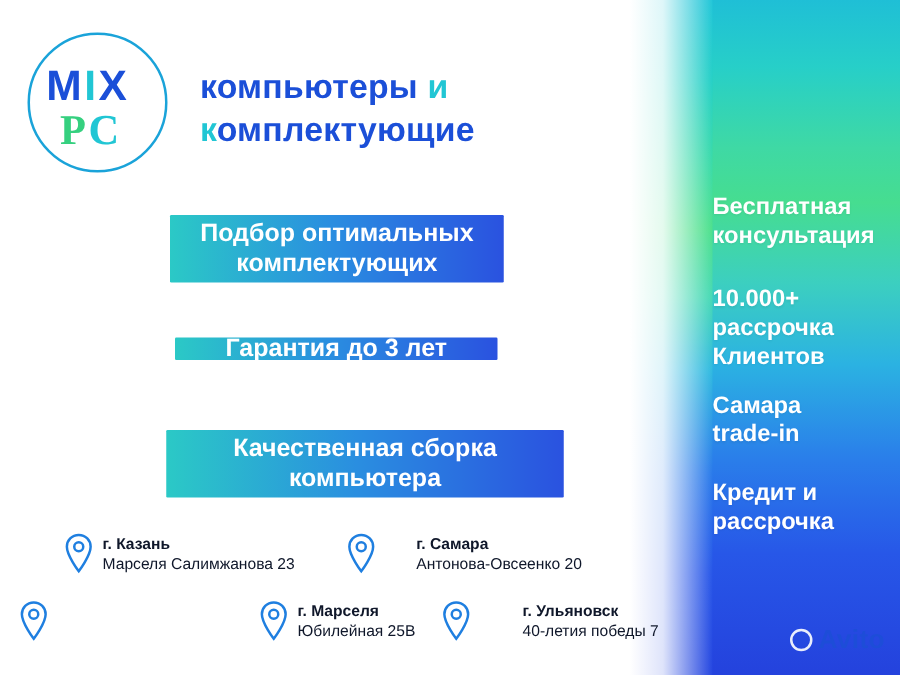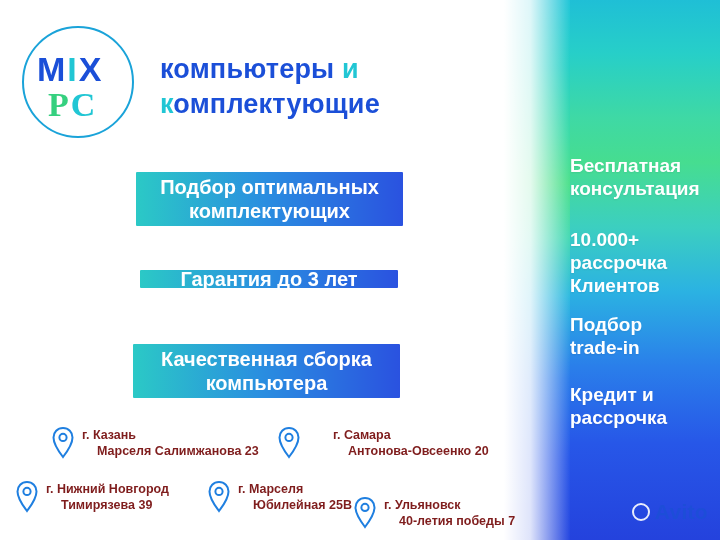--- a/index.html
+++ b/index.html
@@ -137,52 +137,52 @@
   .bar2 {
     left: 140px;
     top: 270px;
     width: 258px;
     height: 18px;
     background: linear-gradient(to right, #2bc9c6 0%, #2a8ee0 48%, #2a52e0 100%);
   }
   .bar3 {
     left: 133px;
     top: 344px;
-    width: 267px;
+    width: 318px;
     height: 54px;
     background: linear-gradient(to right, #2bc9c6 0%, #2a8ee0 48%, #2a52e0 100%);
   }
 
   
   .loc {
     position: absolute;
     display: flex;
     align-items: center;
   }
   .pin {
     width: 26px;
     height: 34px;
     flex: 0 0 26px;
     margin-right: 6px;
   }
   .loc-text {
     font-size: 12.5px;
-    color: #7f1d1d;
+    color: #0f172a;
     font-weight: bold;
     line-height: 1.3;
     white-space: nowrap;
   }
   .loc-text .city { display: block; }
-  .loc-text .addr { display: block; font-weight: bold; margin-left: 15px; }
+  .loc-text .addr { display: block; font-weight: normal; }
 
   .loc1 { left: 50px; top: 426px; }
   .loc2 { left: 276px; top: 426px; gap: 25px; }
   .loc3 { left: 14px; top: 480px; }
   .loc4 { left: 206px; top: 480px; }
-  .loc5 { left: 352px; top: 496px; }
+  .loc5 { left: 352px; top: 480px; gap: 34px; }
 
   
   .avito {
     position: absolute;
     right: 12px;
     bottom: 16px;
     display: flex;
     align-items: center;
     opacity: 0.9;
   }
@@ -213,21 +213,21 @@
   <div class="right-text rt1">
     <div>Бесплатная</div>
     <div>консультация</div>
   </div>
   <div class="right-text rt2">
     <div>10.000+</div>
     <div>рассрочка</div>
     <div>Клиентов</div>
   </div>
   <div class="right-text rt3">
-    <div>Подбор</div>
+    <div>Самара</div>
     <div>trade-in</div>
   </div>
   <div class="right-text rt4">
     <div>Кредит и</div>
     <div>рассрочка</div>
   </div>
 
   <div class="logo-wrap">
     <div class="logo-circle"></div>
     <div class="logo-mix">
@@ -279,24 +279,20 @@
       <span class="city">г. Самара</span>
       <span class="addr">Антонова-Овсеенко 20</span>
     </div>
   </div>
 
   <div class="loc loc3">
     <svg class="pin" viewBox="0 0 26 34">
       <path d="M13 2 C7.5 2 3.5 6.2 3.5 11.4 C3.5 18.5 13 31 13 31 C13 31 22.5 18.5 22.5 11.4 C22.5 6.2 18.5 2 13 2 Z" fill="none" stroke="#1f7fe0" stroke-width="2"></path>
       <circle cx="13" cy="11.4" r="3.6" fill="none" stroke="#1f7fe0" stroke-width="2"></circle>
     </svg>
-    <div class="loc-text">
-      <span class="city">г. Нижний Новгород</span>
-      <span class="addr">Тимирязева 39</span>
-    </div>
   </div>
 
   <div class="loc loc4">
     <svg class="pin" viewBox="0 0 26 34">
       <path d="M13 2 C7.5 2 3.5 6.2 3.5 11.4 C3.5 18.5 13 31 13 31 C13 31 22.5 18.5 22.5 11.4 C22.5 6.2 18.5 2 13 2 Z" fill="none" stroke="#1f7fe0" stroke-width="2"></path>
       <circle cx="13" cy="11.4" r="3.6" fill="none" stroke="#1f7fe0" stroke-width="2"></circle>
     </svg>
     <div class="loc-text">
       <span class="city">г. Марселя</span>
       <span class="addr">Юбилейная 25В</span>

